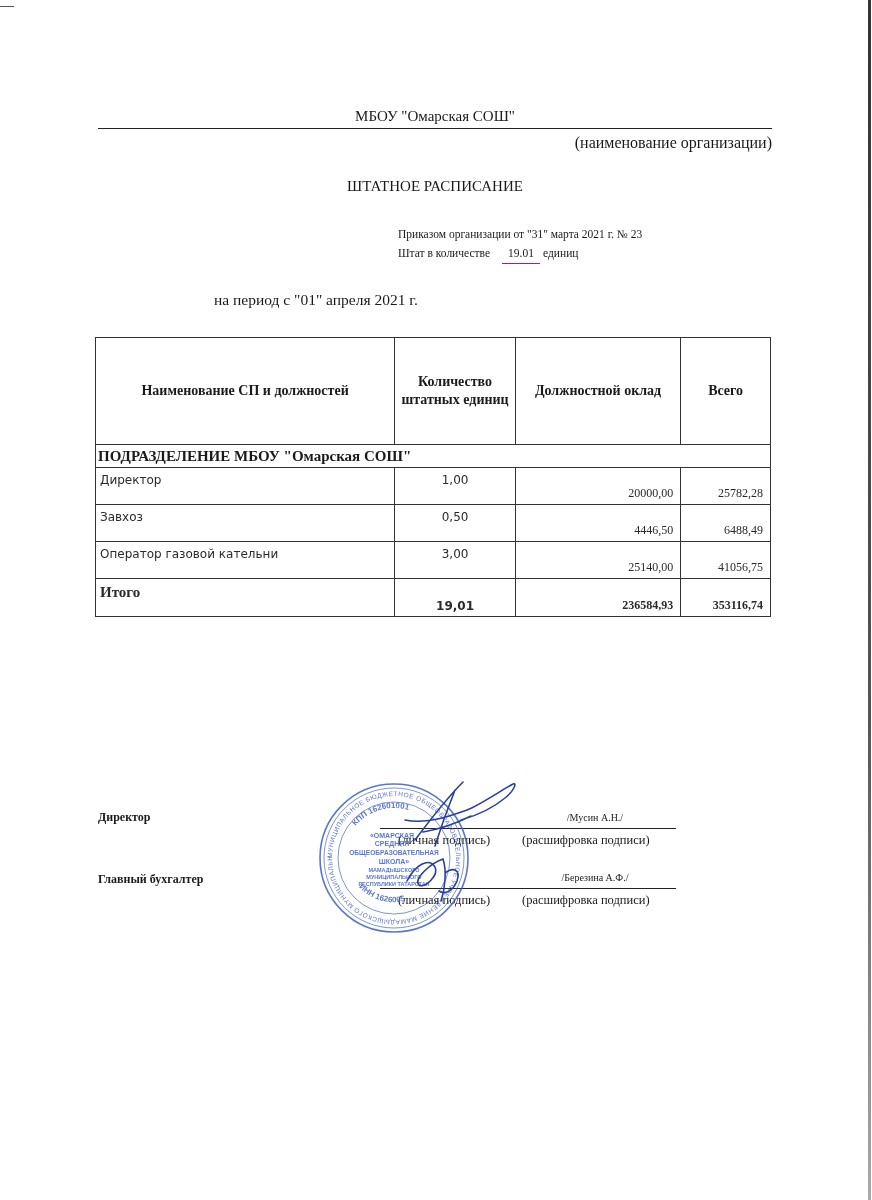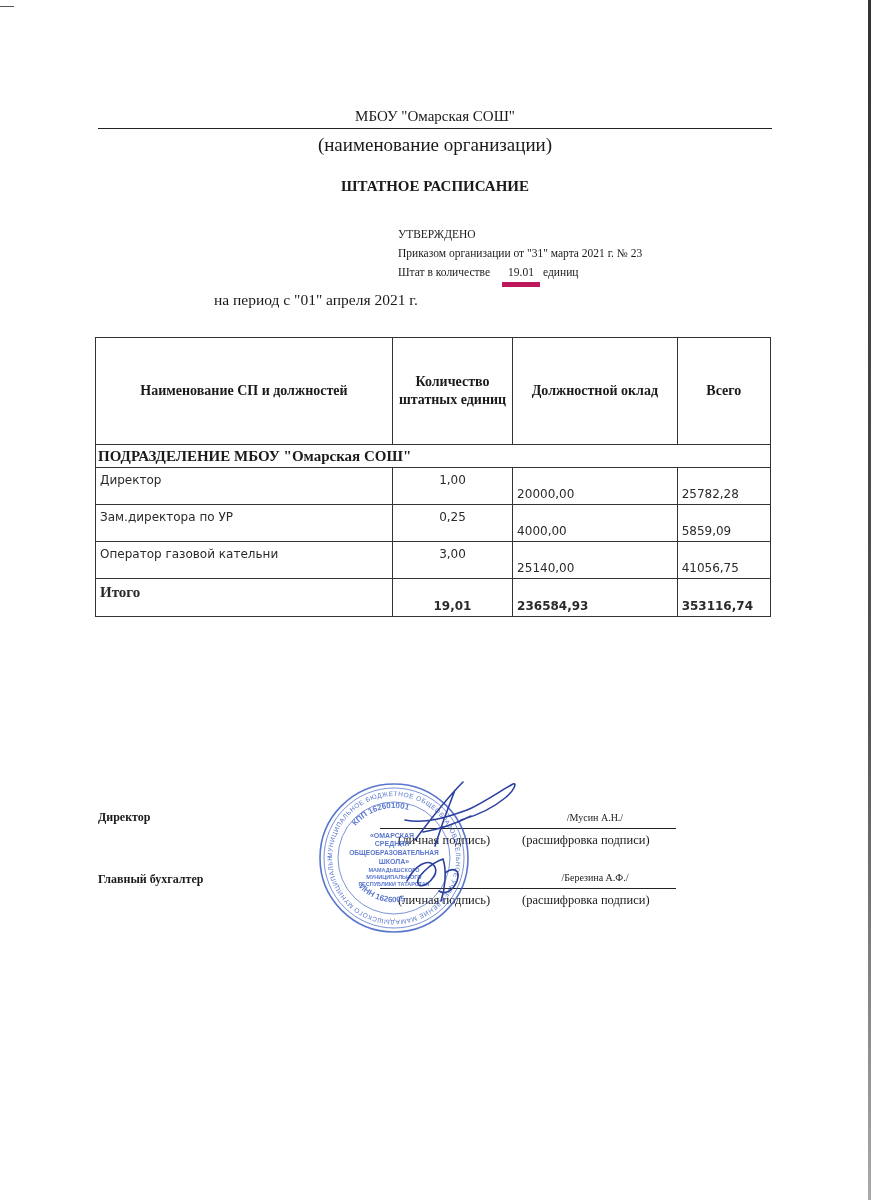--- a/index.html
+++ b/index.html
@@ -12,48 +12,48 @@
       position: absolute; left: 868px; top: 0; width: 3px; height: 1200px;
       background: linear-gradient(to bottom, #333 0%, #555 60%, #aaa 100%);
     }
     .edge-mark { position: absolute; left: 0; top: 6px; width: 14px; height: 1px; background: #555; }
 
     .org-name {
       position: absolute; left: 98px; width: 674px; top: 108px;
       text-align: center; font-size: 15px; padding-bottom: 3px;
       border-bottom: 1px solid #222;
     }
-    .org-caption { position: absolute; left: 98px; width: 674px; top: 134px; text-align: center; font-size: 19px; }
-    .doc-title { position: absolute; left: 98px; width: 674px; top: 178px; text-align: center; font-size: 15px; font-weight: bold; }
+    .org-caption { position: absolute; left: 98px; width: 674px; top: 134px; text-align: right; font-size: 16px; }
+    .doc-title { position: absolute; left: 98px; width: 674px; top: 178px; text-align: center; font-size: 15px; font-weight: normal; }
 
     .approval { position: absolute; left: 398px; top: 225px; font-size: 11.5px; line-height: 19px; }
     .approval .qty {
       display: inline-block; min-width: 38px; text-align: center;
-      border-bottom: 5px solid #be185d; margin: 0 3px 0 12px;
+      border-bottom: 1px solid #be185d; margin: 0 3px 0 12px;
     }
     .period { position: absolute; left: 214px; top: 291px; font-size: 15.5px; }
 
     table.staff {
       position: absolute; left: 95px; top: 337px; width: 676px;
       border-collapse: collapse; font-size: 12.5px;
     }
     table.staff td, table.staff th { border: 1px solid #333; padding: 0 4px; }
     table.staff th {
       font-family: "Liberation Serif", serif; font-weight: bold; font-size: 14px;
       height: 106px; text-align: center; line-height: 18px;
     }
     .c1 { width: 292px; } .c2 { width: 112px; } .c3 { width: 157px; } .c4 { width: 81px; }
     tr.section td {
       font-family: "Liberation Serif", serif; font-weight: bold; font-size: 15px;
       height: 22px; padding-left: 2px;
     }
     tr.row td { height: 31px; font-family: "DejaVu Sans", sans-serif; font-size: 12px; color: #2a2a2a; }
     tr.row td.name { vertical-align: top; padding-top: 5px; }
     tr.row td.qty { text-align: center; vertical-align: top; padding-top: 5px; }
-    tr.row td.num { text-align: left; vertical-align: bottom; padding-bottom: 3px; padding-right: 17px; }
+    tr.row td.num { text-align: right; vertical-align: bottom; padding-bottom: 3px; padding-right: 7px; font-family: Liberation Serif, serif; }
     tr.total td { height: 29px; font-weight: bold; }
     tr.total td.name { font-family: "Liberation Serif", serif; font-size: 15px; }
 
     .sig-role { position: absolute; left: 98px; font-size: 12px; font-weight: bold; }
     .sig-line { position: absolute; left: 380px; width: 296px; border-bottom: 1px solid #222; }
     .sig-decoded { position: absolute; left: 520px; width: 150px; text-align: center; font-size: 10px; }
     .sig-cap { position: absolute; font-size: 12.5px; }
 
     .stamp { position: absolute; left: 318px; top: 782px; width: 152px; height: 152px; opacity: 0.85; }
     .signature { position: absolute; }
@@ -62,21 +62,20 @@
 <body>
 
 <div class="edge-right"></div>
 <div class="edge-mark"></div>
 
 <div class="org-name">МБОУ "Омарская СОШ"</div>
 <div class="org-caption">(наименование организации)</div>
 <div class="doc-title">ШТАТНОЕ РАСПИСАНИЕ</div>
 
 <div class="approval">
-  <div>УТВЕРЖДЕНО</div>
   <div>Приказом организации от "31" марта 2021 г. № 23</div>
   <div>
     <span>Штат в количестве</span><span class="qty">19.01</span><span>единиц</span>
   </div>
 </div>
 
 <div class="period">на период с "01" апреля 2021 г.</div>
 
 <table class="staff">
   <tbody>
@@ -89,24 +88,24 @@
   <tr class="section">
     <td colspan="4">ПОДРАЗДЕЛЕНИЕ МБОУ "Омарская СОШ"</td>
   </tr>
   <tr class="row">
     <td class="name">Директор</td>
     <td class="qty">1,00</td>
     <td class="num">20000,00</td>
     <td class="num">25782,28</td>
   </tr>
   <tr class="row">
-    <td class="name">Зам.директора по УР</td>
-    <td class="qty">0,25</td>
-    <td class="num">4000,00</td>
-    <td class="num">5859,09</td>
+    <td class="name">Завхоз</td>
+    <td class="qty">0,50</td>
+    <td class="num">4446,50</td>
+    <td class="num">6488,49</td>
   </tr>
   <tr class="row">
     <td class="name">Оператор газовой кательни</td>
     <td class="qty">3,00</td>
     <td class="num">25140,00</td>
     <td class="num">41056,75</td>
   </tr>
   <tr class="row total">
     <td class="name">Итого</td>
     <td class="qty" style="vertical-align:bottom;padding-bottom:3px;">19,01</td>

